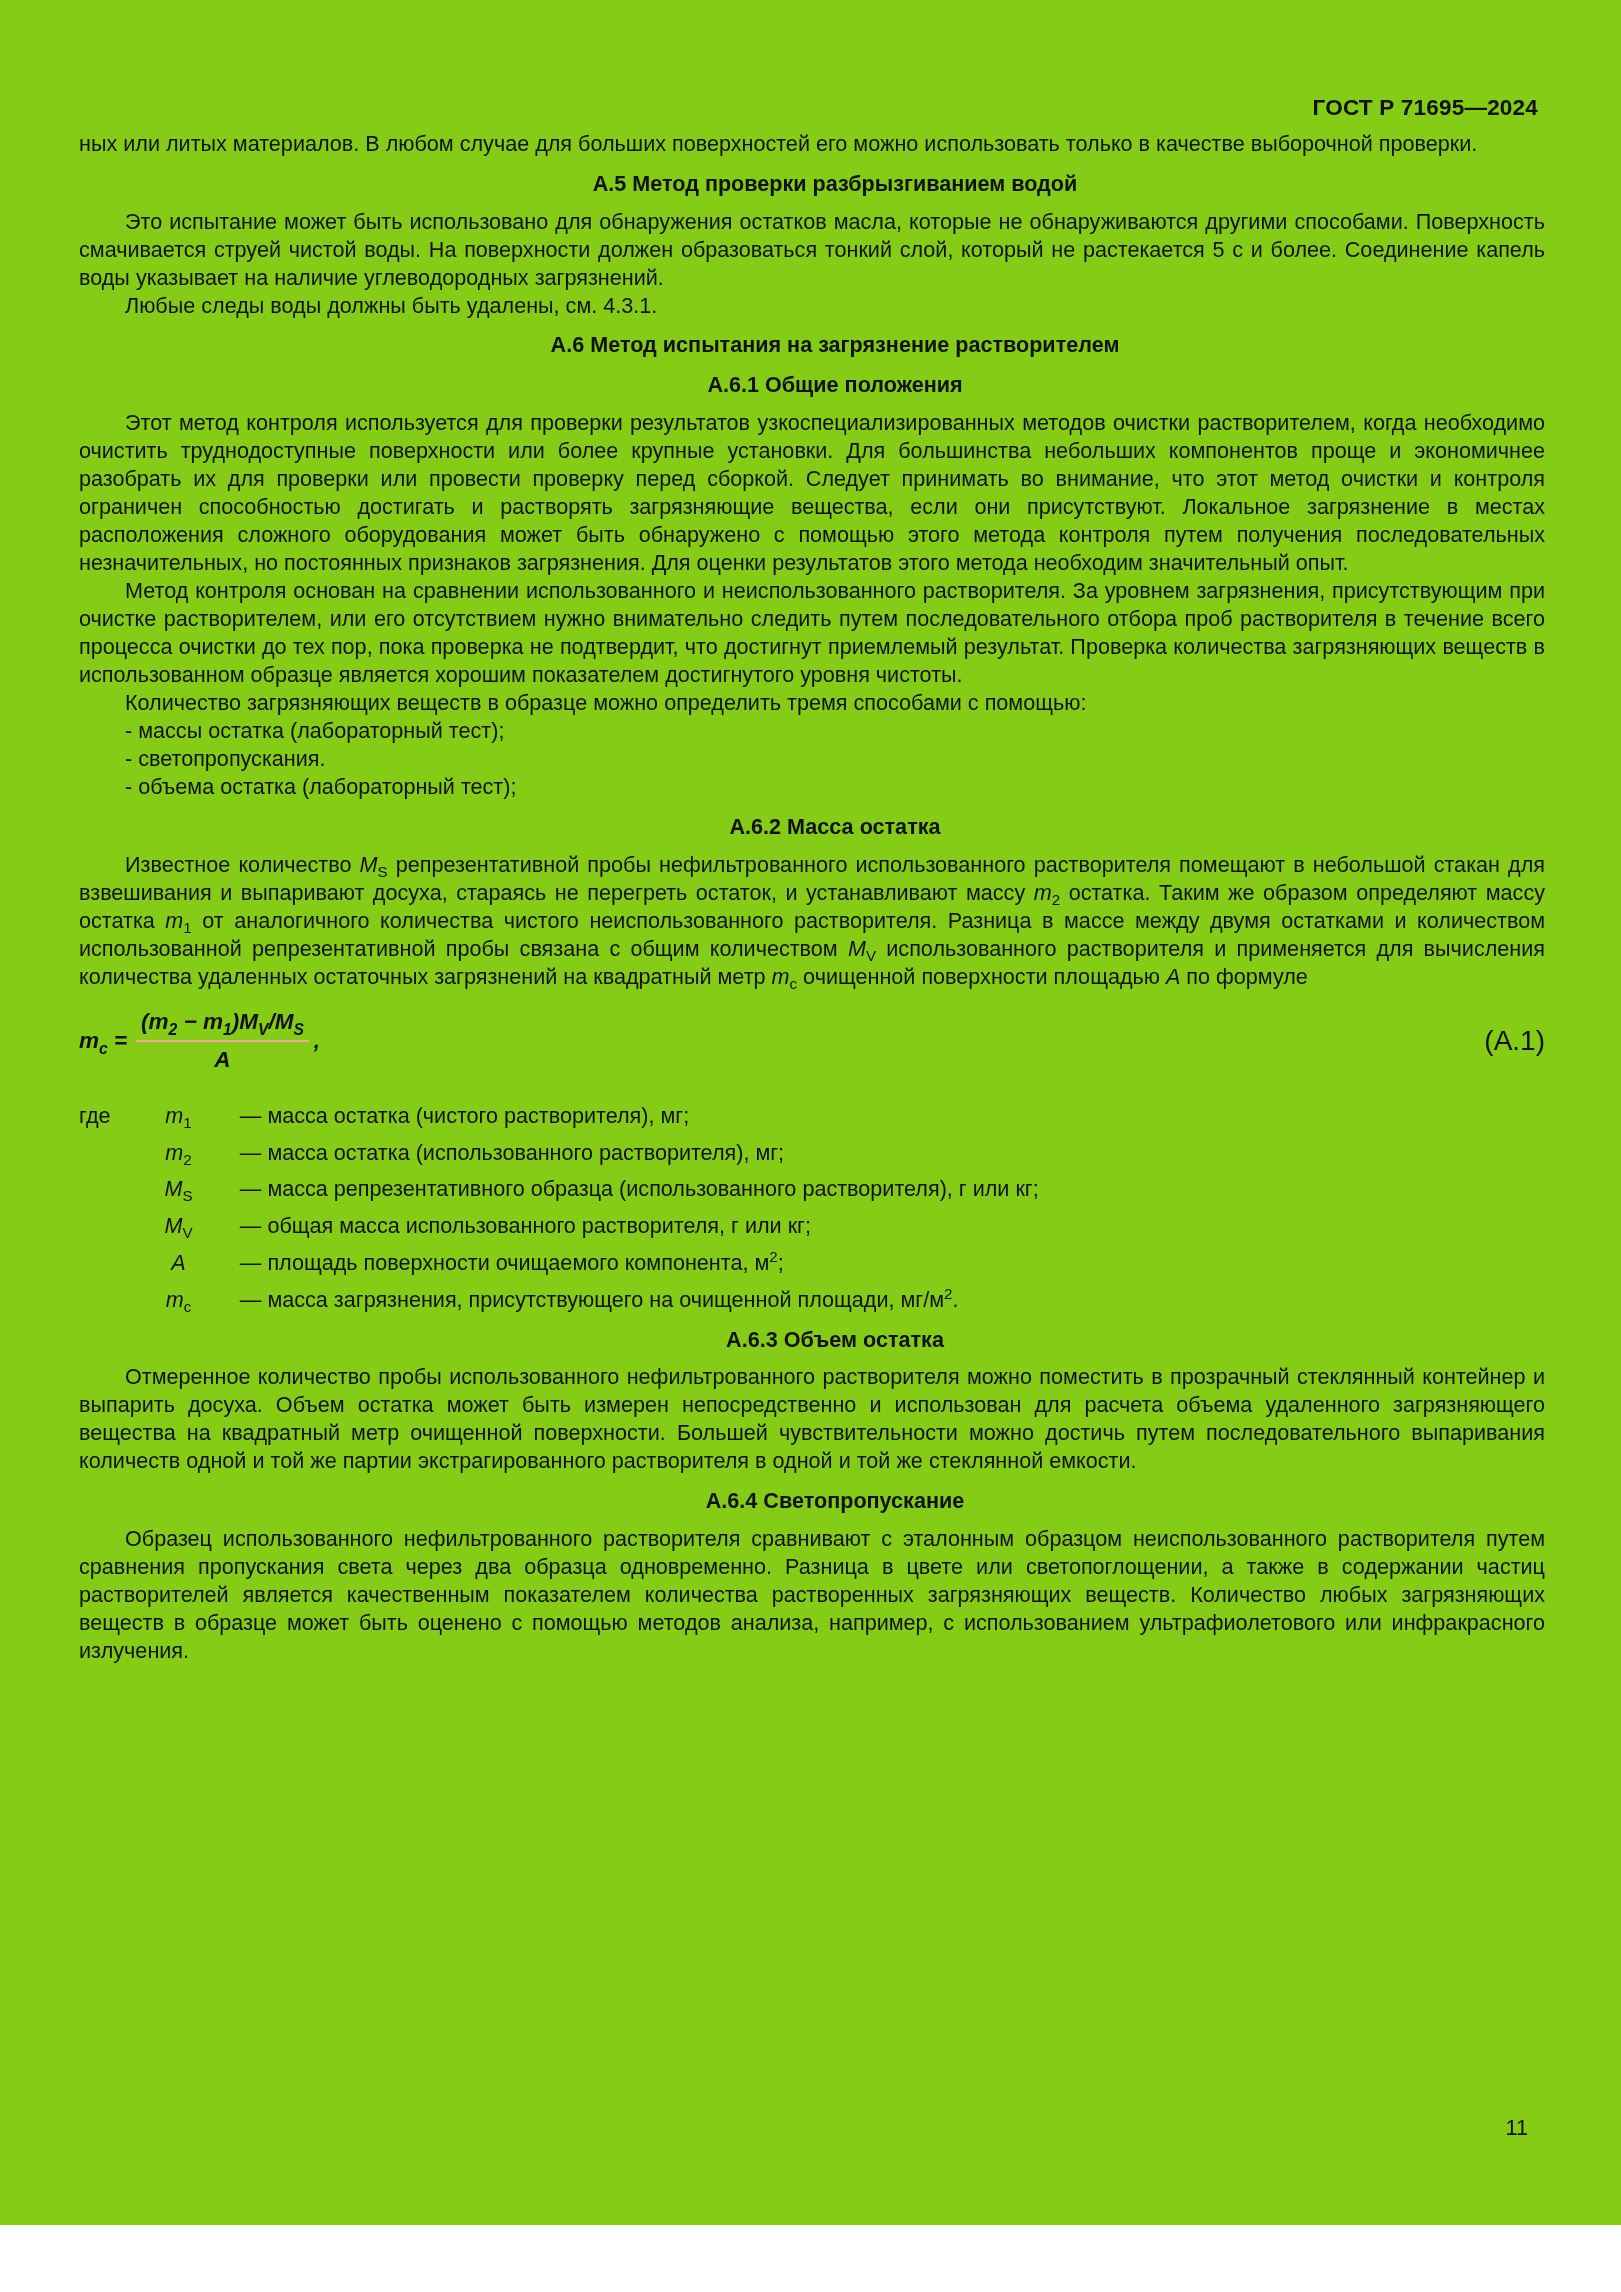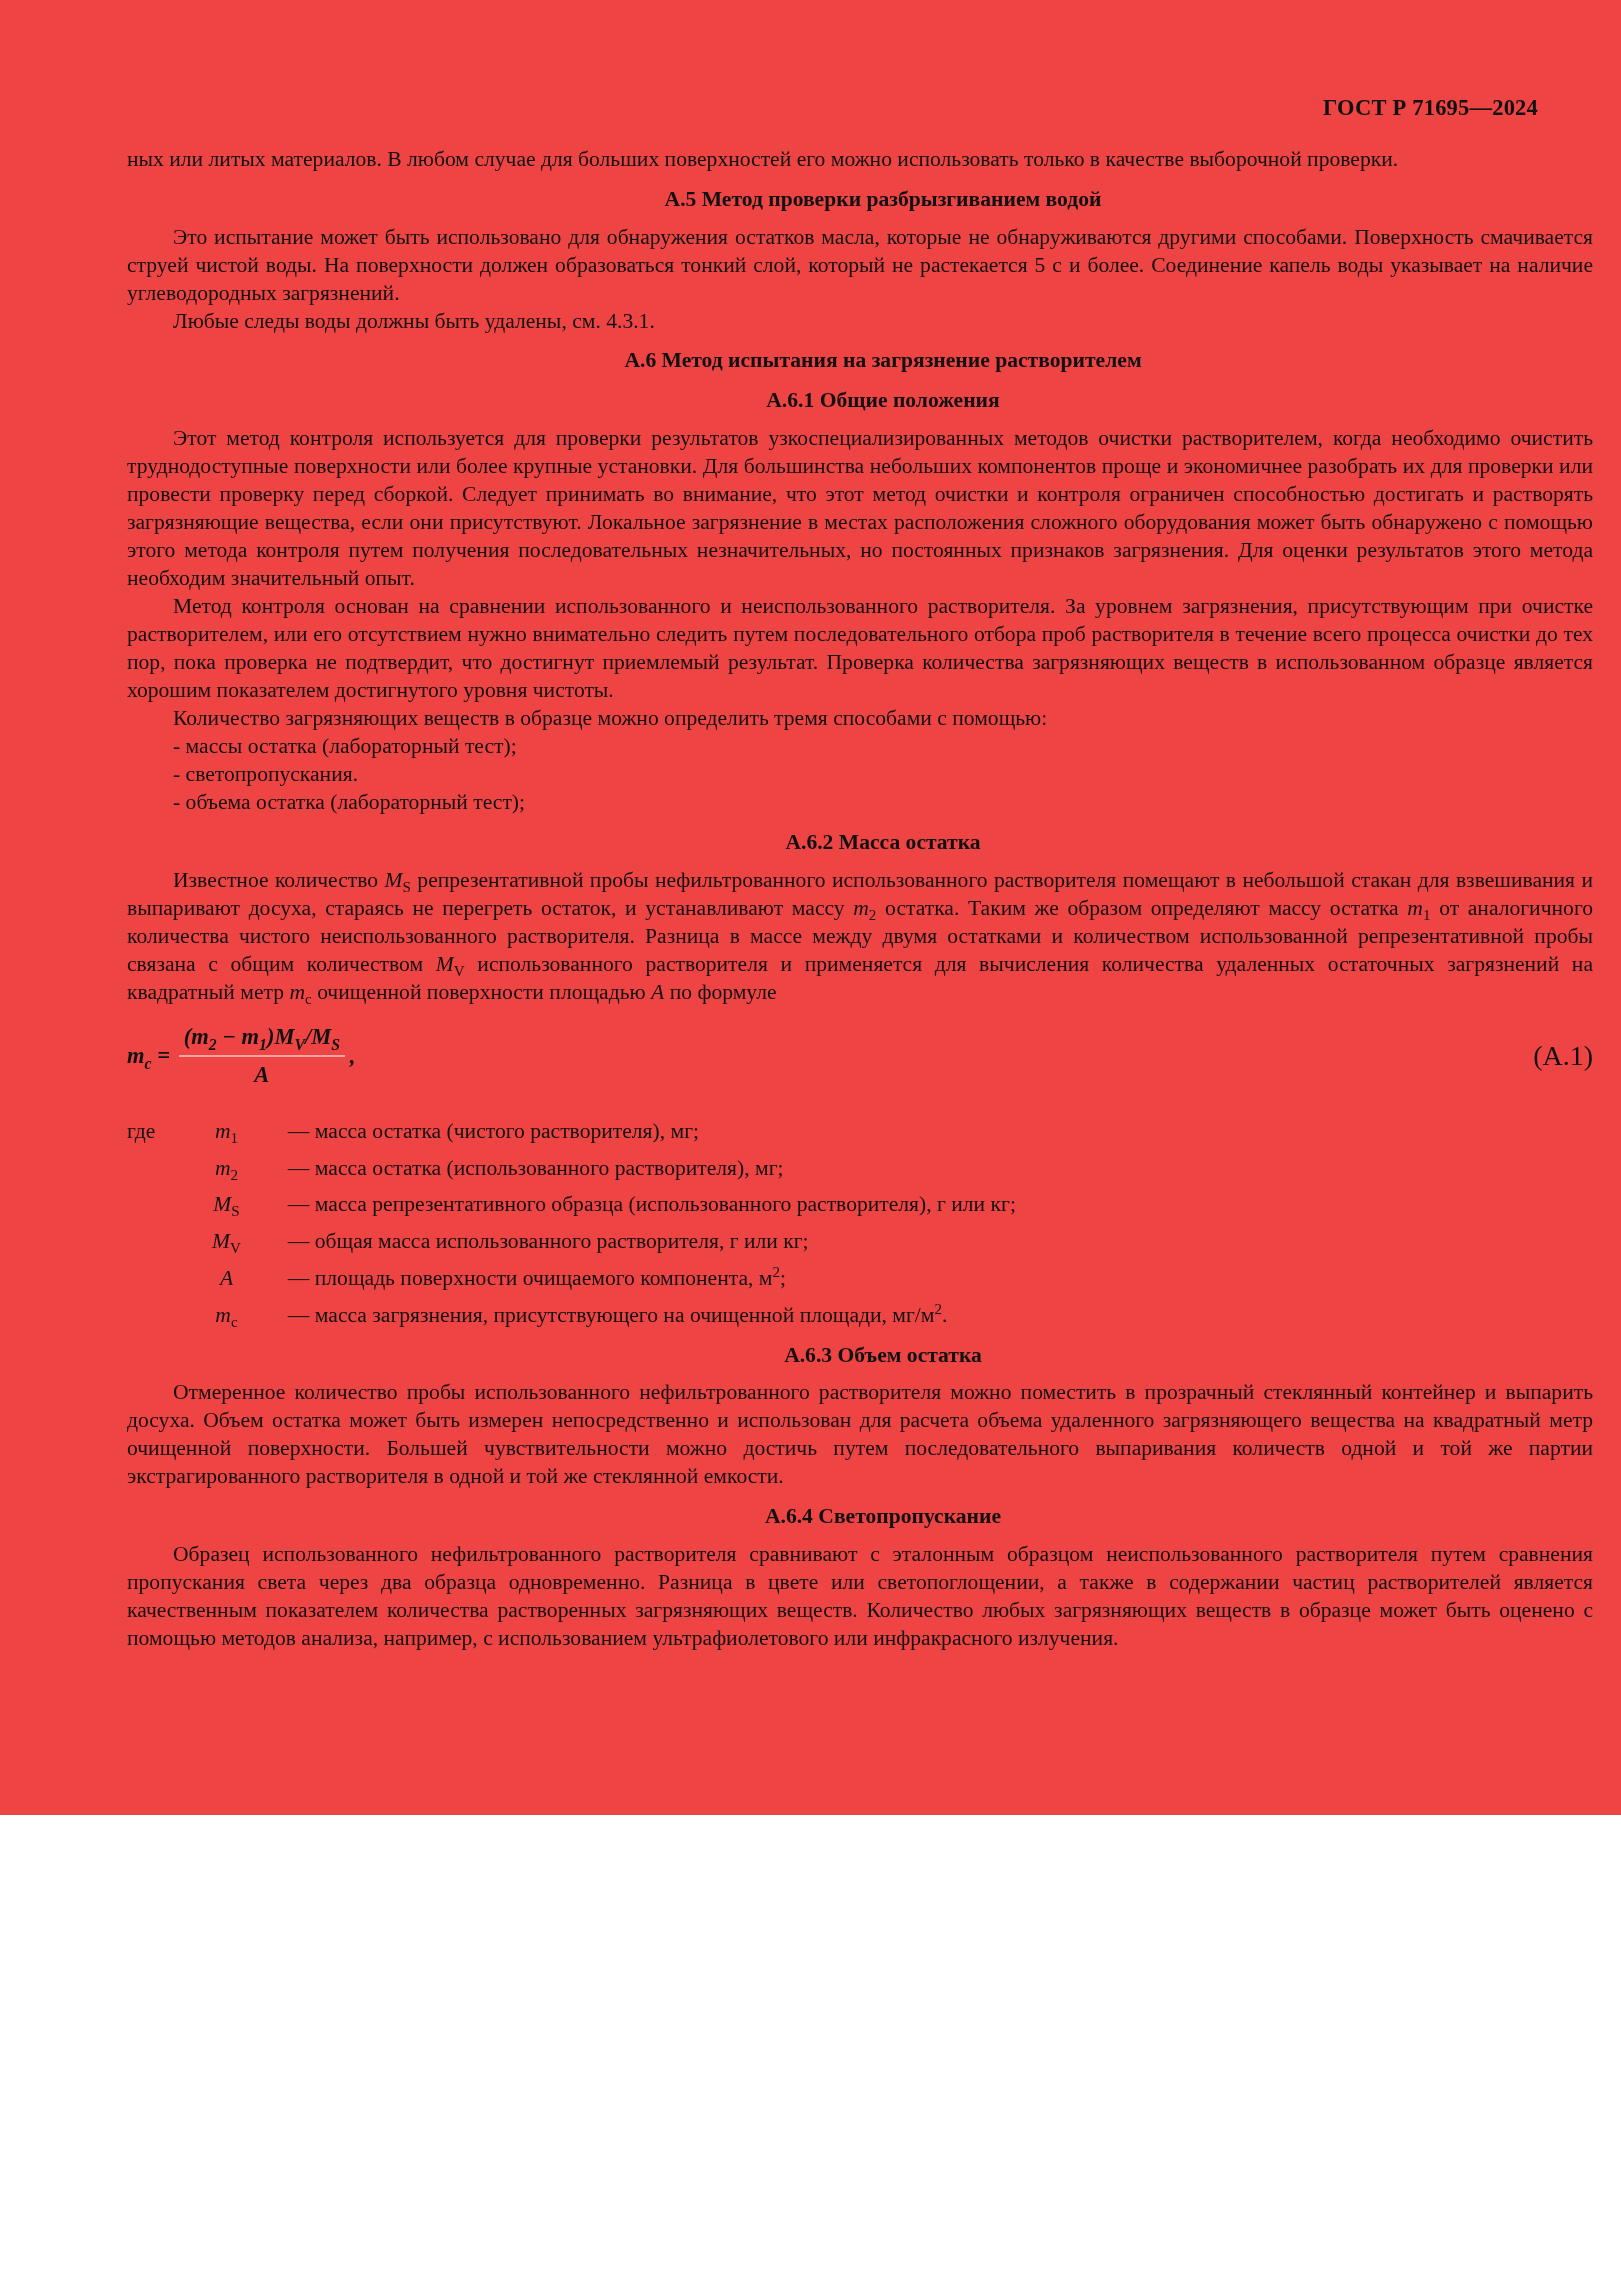--- a/index.html
+++ b/index.html
@@ -1,27 +1,27 @@
 <!DOCTYPE html>
 <html><head>
 <meta charset="utf-8">
 <style>
   * { box-sizing: border-box; }
   html, body { margin: 0; padding: 0; background: #ffffff; }
   .page {
-    width: 1621px; height: 1815px; background: #ef4444; position: relative;
-    font-family: Liberation Serif, serif; color: #111; overflow: hidden;
+    width: 1621px; height: 2225px; background: #84cc16; position: relative;
+    font-family: Liberation Sans, sans-serif; color: #111; overflow: hidden;
   }
   .doc-header {
     position: absolute; top: 95px; right: 83px;
     font-size: 22.5px; font-weight: bold; letter-spacing: 0.2px;
   }
   .content {
-    position: absolute; left: 79px; top: 145px; width: 1466px;
-    font-size: 21.6px; line-height: 28px; text-align: justify; margin-left: 48px;
+    position: absolute; left: 79px; top: 130px; width: 1466px;
+    font-size: 21.6px; line-height: 28px; text-align: justify;
   }
   .content p { margin: 0; text-indent: 46px; }
   .content p.noindent { text-indent: 0; }
   .content p.h { font-weight: bold; text-align: center; margin: 11.8px 0 9.8px; }
   sub { font-size: 70%; line-height: 0; }
   sup { font-size: 70%; line-height: 0; }
   i { font-style: italic; }
   .formula {
     position: relative; margin: 13.7px 0 23.5px; min-height: 74px;
     display: flex; align-items: center; text-align: center;

